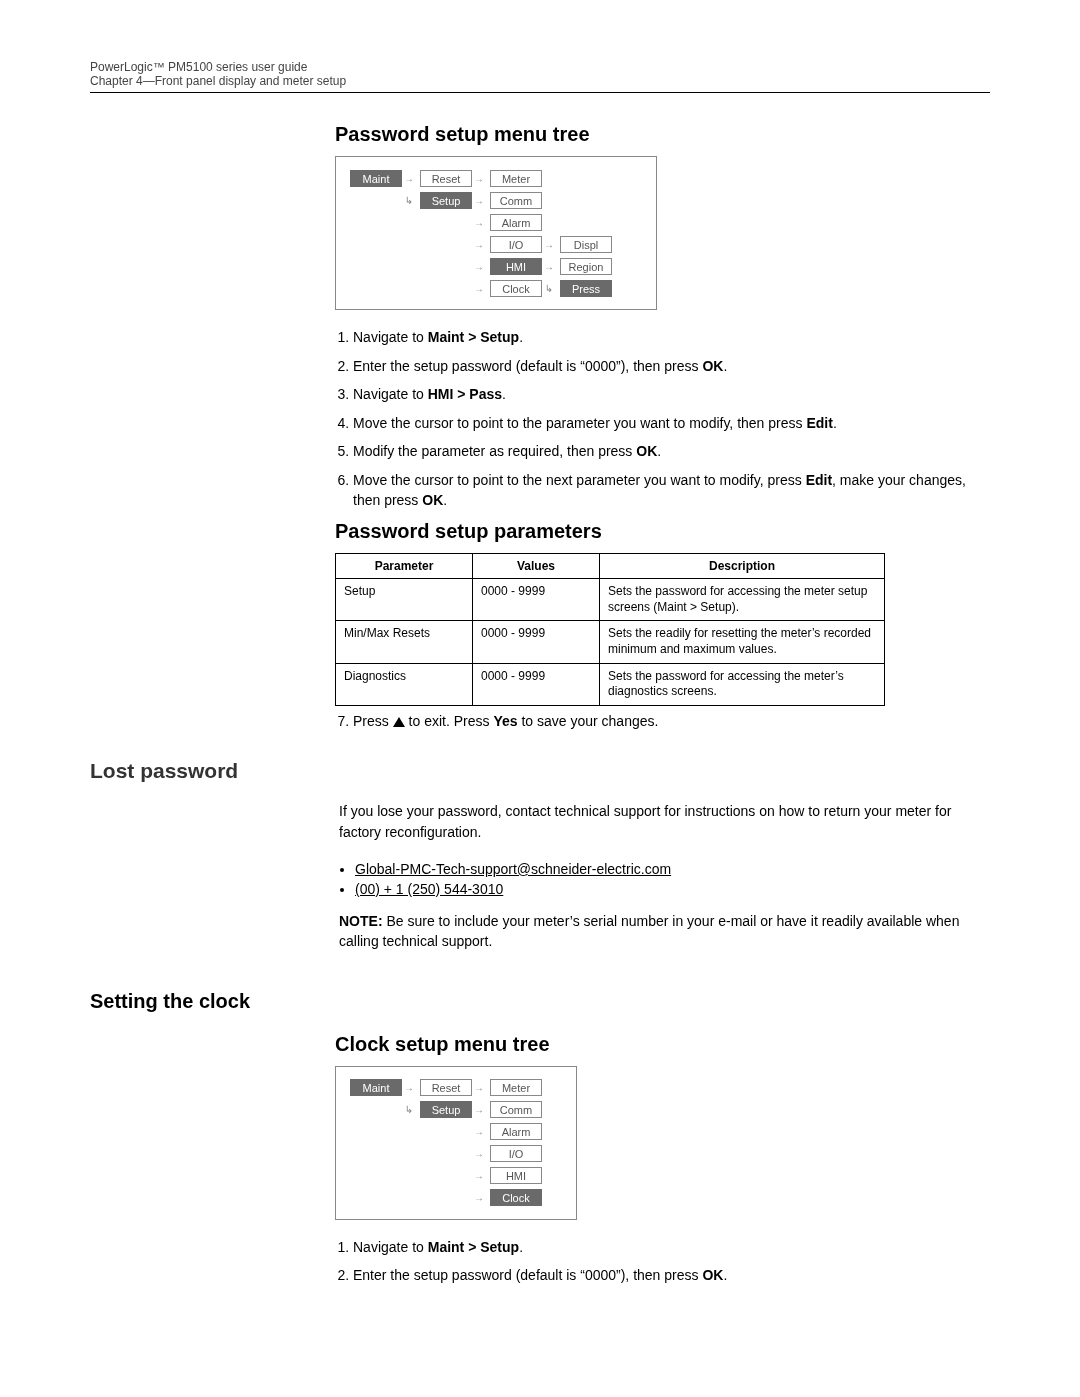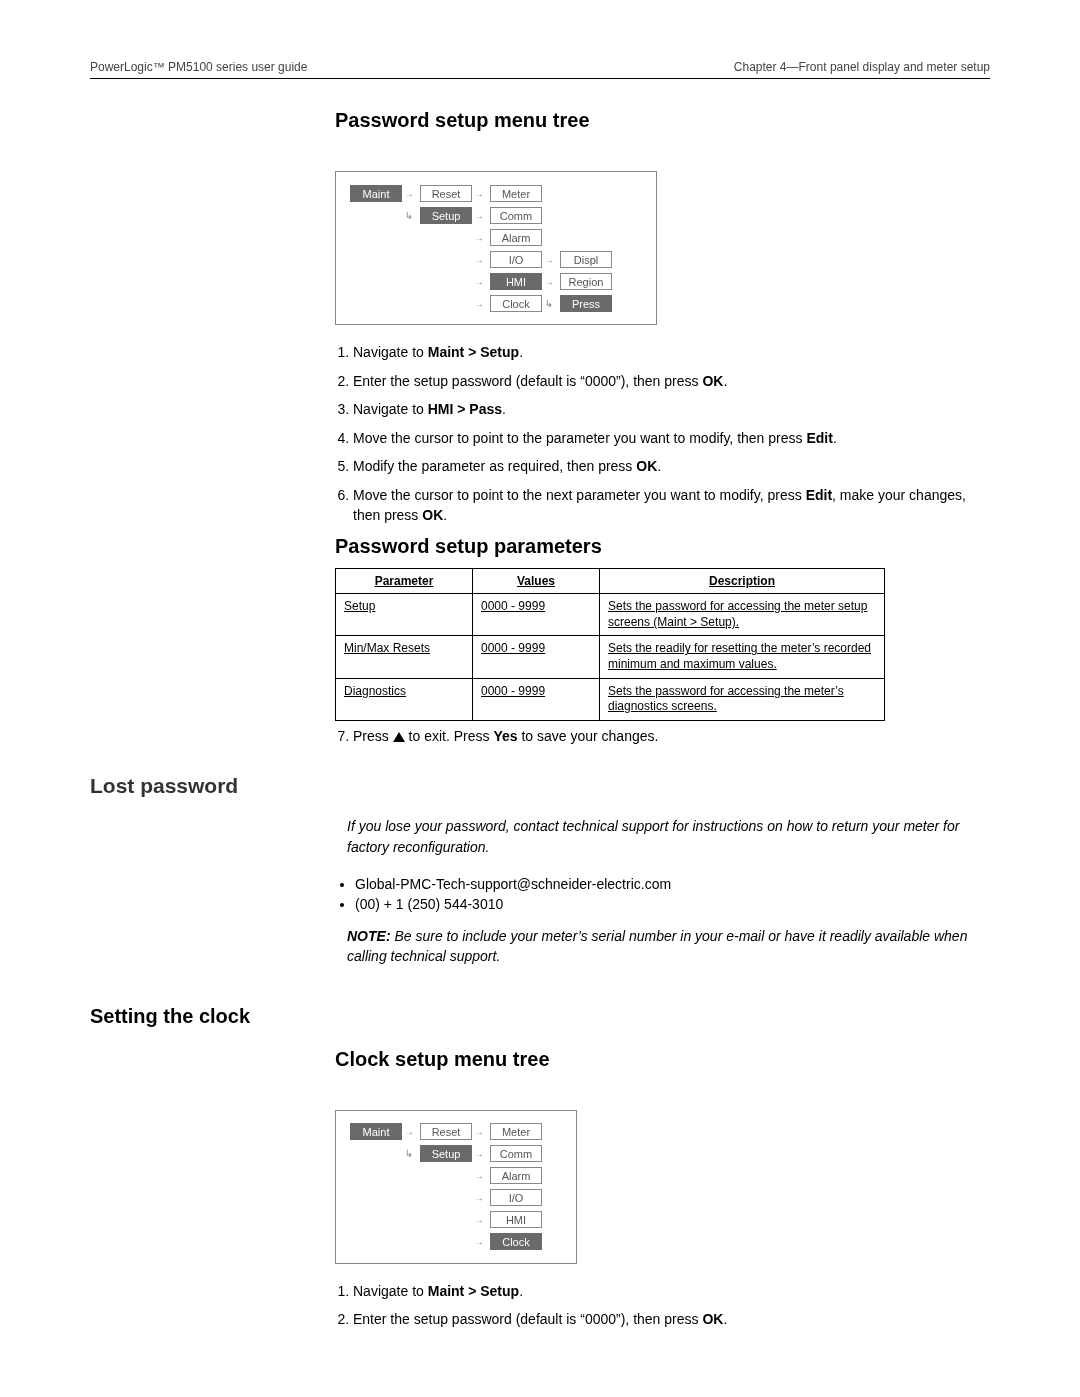--- a/index.html
+++ b/index.html
@@ -13,35 +13,35 @@
     box-sizing: border-box;
   }
   .header {
     display: flex;
     justify-content: space-between;
     font-size: 12px;
     color: #444;
     border-bottom: 1px solid #000;
     padding-bottom: 4px;
     margin-bottom: 30px;
+    flex-direction: column;
   }
   .content-indent {
     margin-left: 245px;
   }
   .subheading {
     font-weight: bold;
     font-size: 20px;
     margin-bottom: 10px;
   }
   .menu-tree {
     border: 1px solid #888;
     padding: 10px 10px 10px 10px;
     display: inline-block;
     margin-bottom: 18px;
-    margin-top: 29px;
   }
   .menu-row { display:flex; align-items:center; height:22px; }
   .menu-box {
     border: 1px solid #888;
     font-size: 11px;
     width: 52px;
     height: 17px;
     line-height: 17px;
     text-align: center;
     color: #555;
@@ -73,44 +73,44 @@
     width: 550px;
     margin-top: 6px;
     margin-bottom: 6px;
     font-size: 12px;
   }
   .param-table th, .param-table td {
     border: 1px solid #000;
     padding: 5px 8px;
     text-align: left;
     vertical-align: top;
-    text-decoration: underline;
   }
   .param-table th {
     text-align: center;
     font-weight: bold;
   }
   .param-table td.desc { line-height:1.3; }
   h2.section {
     font-size: 21px;
     font-weight: bold;
     margin: 28px 0 18px 0;
     color: #333;
   }
   h1.major {
     font-size: 20px;
     font-weight: bold;
     margin: 38px 0 20px 0;
   }
   ul.bullets {
     margin: 19px 0 14px 0;
     padding-left: 20px;
+    text-decoration: underline;
   }
   ul.bullets li { margin-bottom: 4px; }
-  p { line-height: 1.45; margin: 10px 12px; font-style: italic; }
+  p { line-height: 1.45; margin: 10px 4px; }
   .tri-up {
     display:inline-block;
     width:0;height:0;
     border-left:6px solid transparent;
     border-right:6px solid transparent;
     border-bottom:10px solid #000;
     vertical-align: -1px;
   }
   .spacer { display:inline-block; }
 </style>

